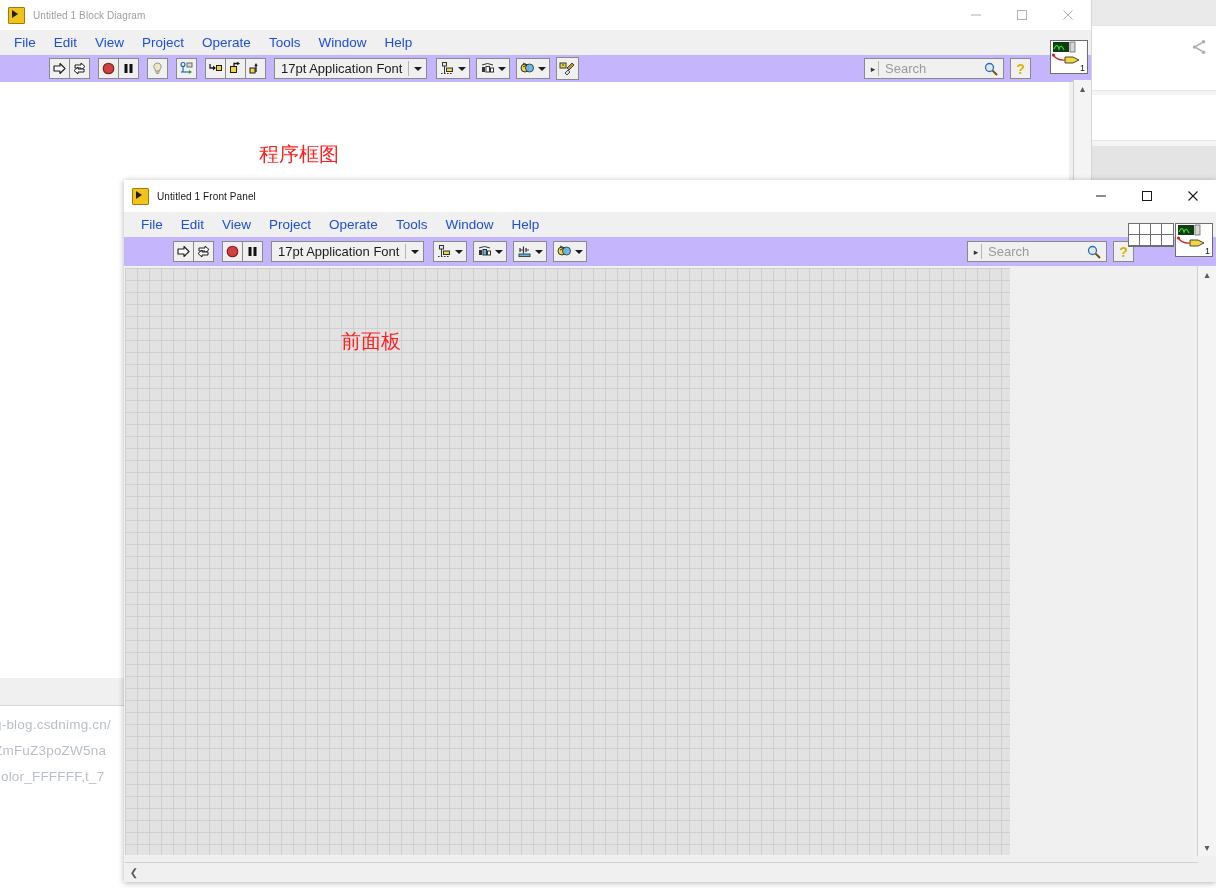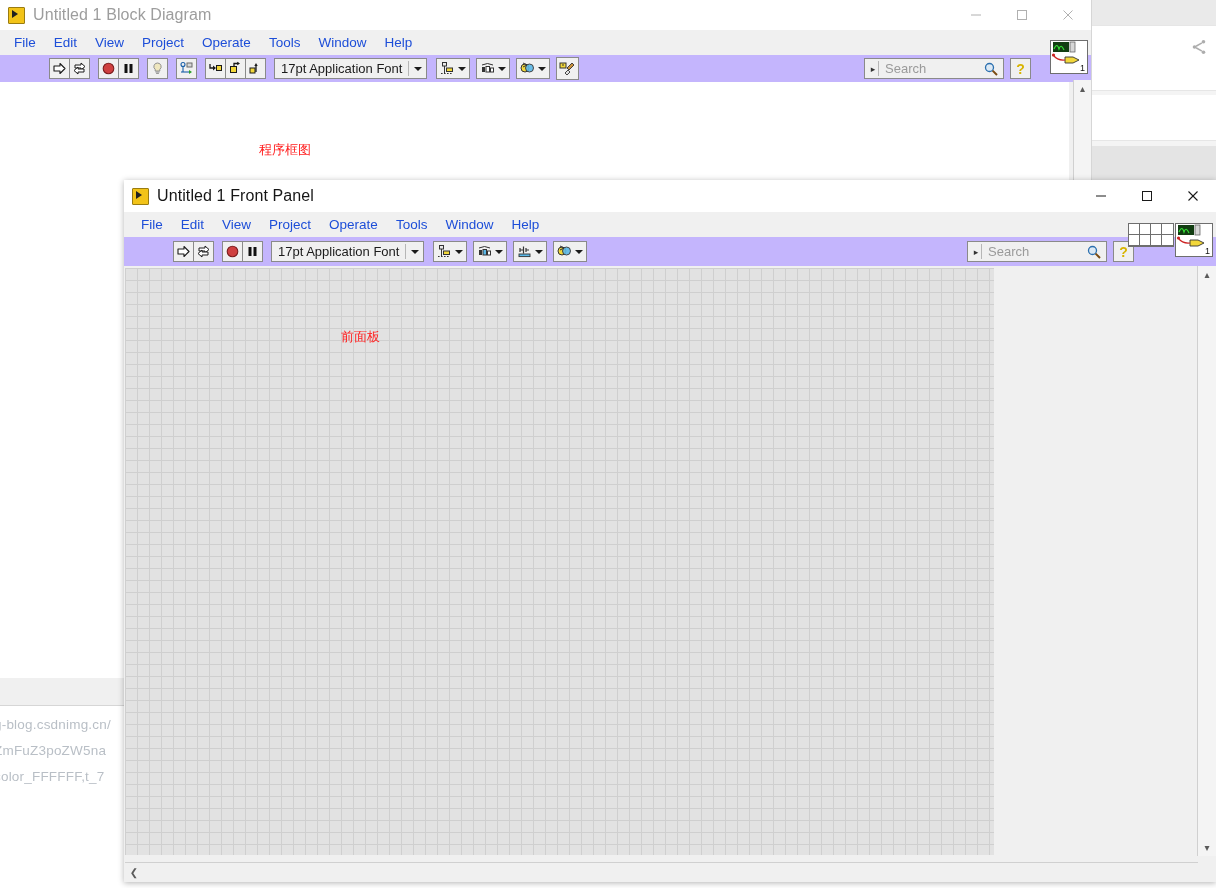--- a/index.html
+++ b/index.html
@@ -34,21 +34,21 @@
     display:flex;align-items:center;
   }
   .title-ico{
     width:15px;height:15px;margin-left:8px;margin-right:8px;
     background:#f2c318;border:1px solid #9a7c10;border-radius:1px;position:relative;flex:none;
   }
   .title-ico:after{
     content:"";position:absolute;left:3px;top:2px;
     border-left:6px solid #202020;border-top:4px solid transparent;border-bottom:4px solid transparent;
   }
-  .title-text{font-size:16px;letter-spacing:.1px;}
+  .title-text{font-size:10px;letter-spacing:.1px;}
   .wincontrols{position:absolute;right:0;top:0;height:30px;display:flex;}
   .wc{width:46px;height:30px;display:flex;align-items:center;justify-content:center;font-size:13px;}
   .wc svg{display:block;}
 
   
   .menubar{height:25px;display:flex;align-items:center;background:#f0f0f0;padding-left:5px;}
   .menu-item{font-size:13.5px;color:#1d4ed8;padding:3px 9px;white-space:nowrap;}
 
   
   .toolbar{height:27px;background:#c4b5fd;display:flex;align-items:center;position:relative;}
@@ -94,21 +94,21 @@
 
   
   .canvas{position:absolute;background:#ffffff;overflow:hidden;}
   .grid-canvas{
     background-color:#e2e2e2;
     background-image:
       linear-gradient(to right,#cfcfcf 1px,transparent 1px),
       linear-gradient(to bottom,#cfcfcf 1px,transparent 1px);
     background-size:12px 12px;
   }
-  .annot{position:absolute;color:#ff1e1e;font-size:13px;white-space:nowrap;
+  .annot{position:absolute;color:#ff1e1e;font-size:20px;white-space:nowrap;
          font-family:Liberation Serif, serif;}
 
   
   .vscroll{position:absolute;width:17px;background:#f4f4f4;border-left:1px solid #d0d0d0;}
   .hscroll{position:absolute;height:17px;background:#f0f0f0;border-top:1px solid #d0d0d0;}
   .sb-arrow{display:flex;align-items:center;justify-content:center;font-size:10px;color:#5a5a5a;}
   .vscroll .sb-arrow{width:17px;height:17px;}
   .hscroll .sb-arrow{width:17px;height:17px;}
 
   #win-bd{left:0;top:0;width:1091px;height:705px;box-shadow:0 0 0 1px #d6d6d6;}
@@ -509,21 +509,21 @@
           <rect x="19" y="1" width="5" height="10" fill="#d7d7d7" stroke="#555" stroke-width=".7"></rect>
           <path d="M14 16 h8 l6 3 l-6 3 h-8 z" fill="#f2d73a" stroke="#333" stroke-width=".9"></path>
           <path d="M2 14 q5 6 12 5" fill="none" stroke="#cc2222" stroke-width="1.2"></path>
           <circle cx="2.5" cy="14" r="1.6" fill="#cc2222"></circle>
         </svg>
         <span class="num">1</span>
       </div>
     </div>
   </div>
 
-  <div class="canvas grid-canvas" style="left:1px;top:88px;width:869px;height:587px;">
+  <div class="canvas grid-canvas" style="left:1px;top:88px;width:869px;height:587px;padding-left:16px;">
     <div class="annot" style="left:216px;top:60px;">前面板</div>
   </div>
 
   <div class="vscroll" style="right:0;top:86px;width:18px;height:590px;">
     <div class="sb-arrow" style="width:18px">▴</div>
     <div class="sb-arrow" style="width:18px;position:absolute;bottom:0;">▾</div>
   </div>
 
   <div class="hscroll" style="left:1px;bottom:0;width:1073px;height:19px;">
     <div class="sb-arrow" style="width:18px;height:19px;">❮</div>

